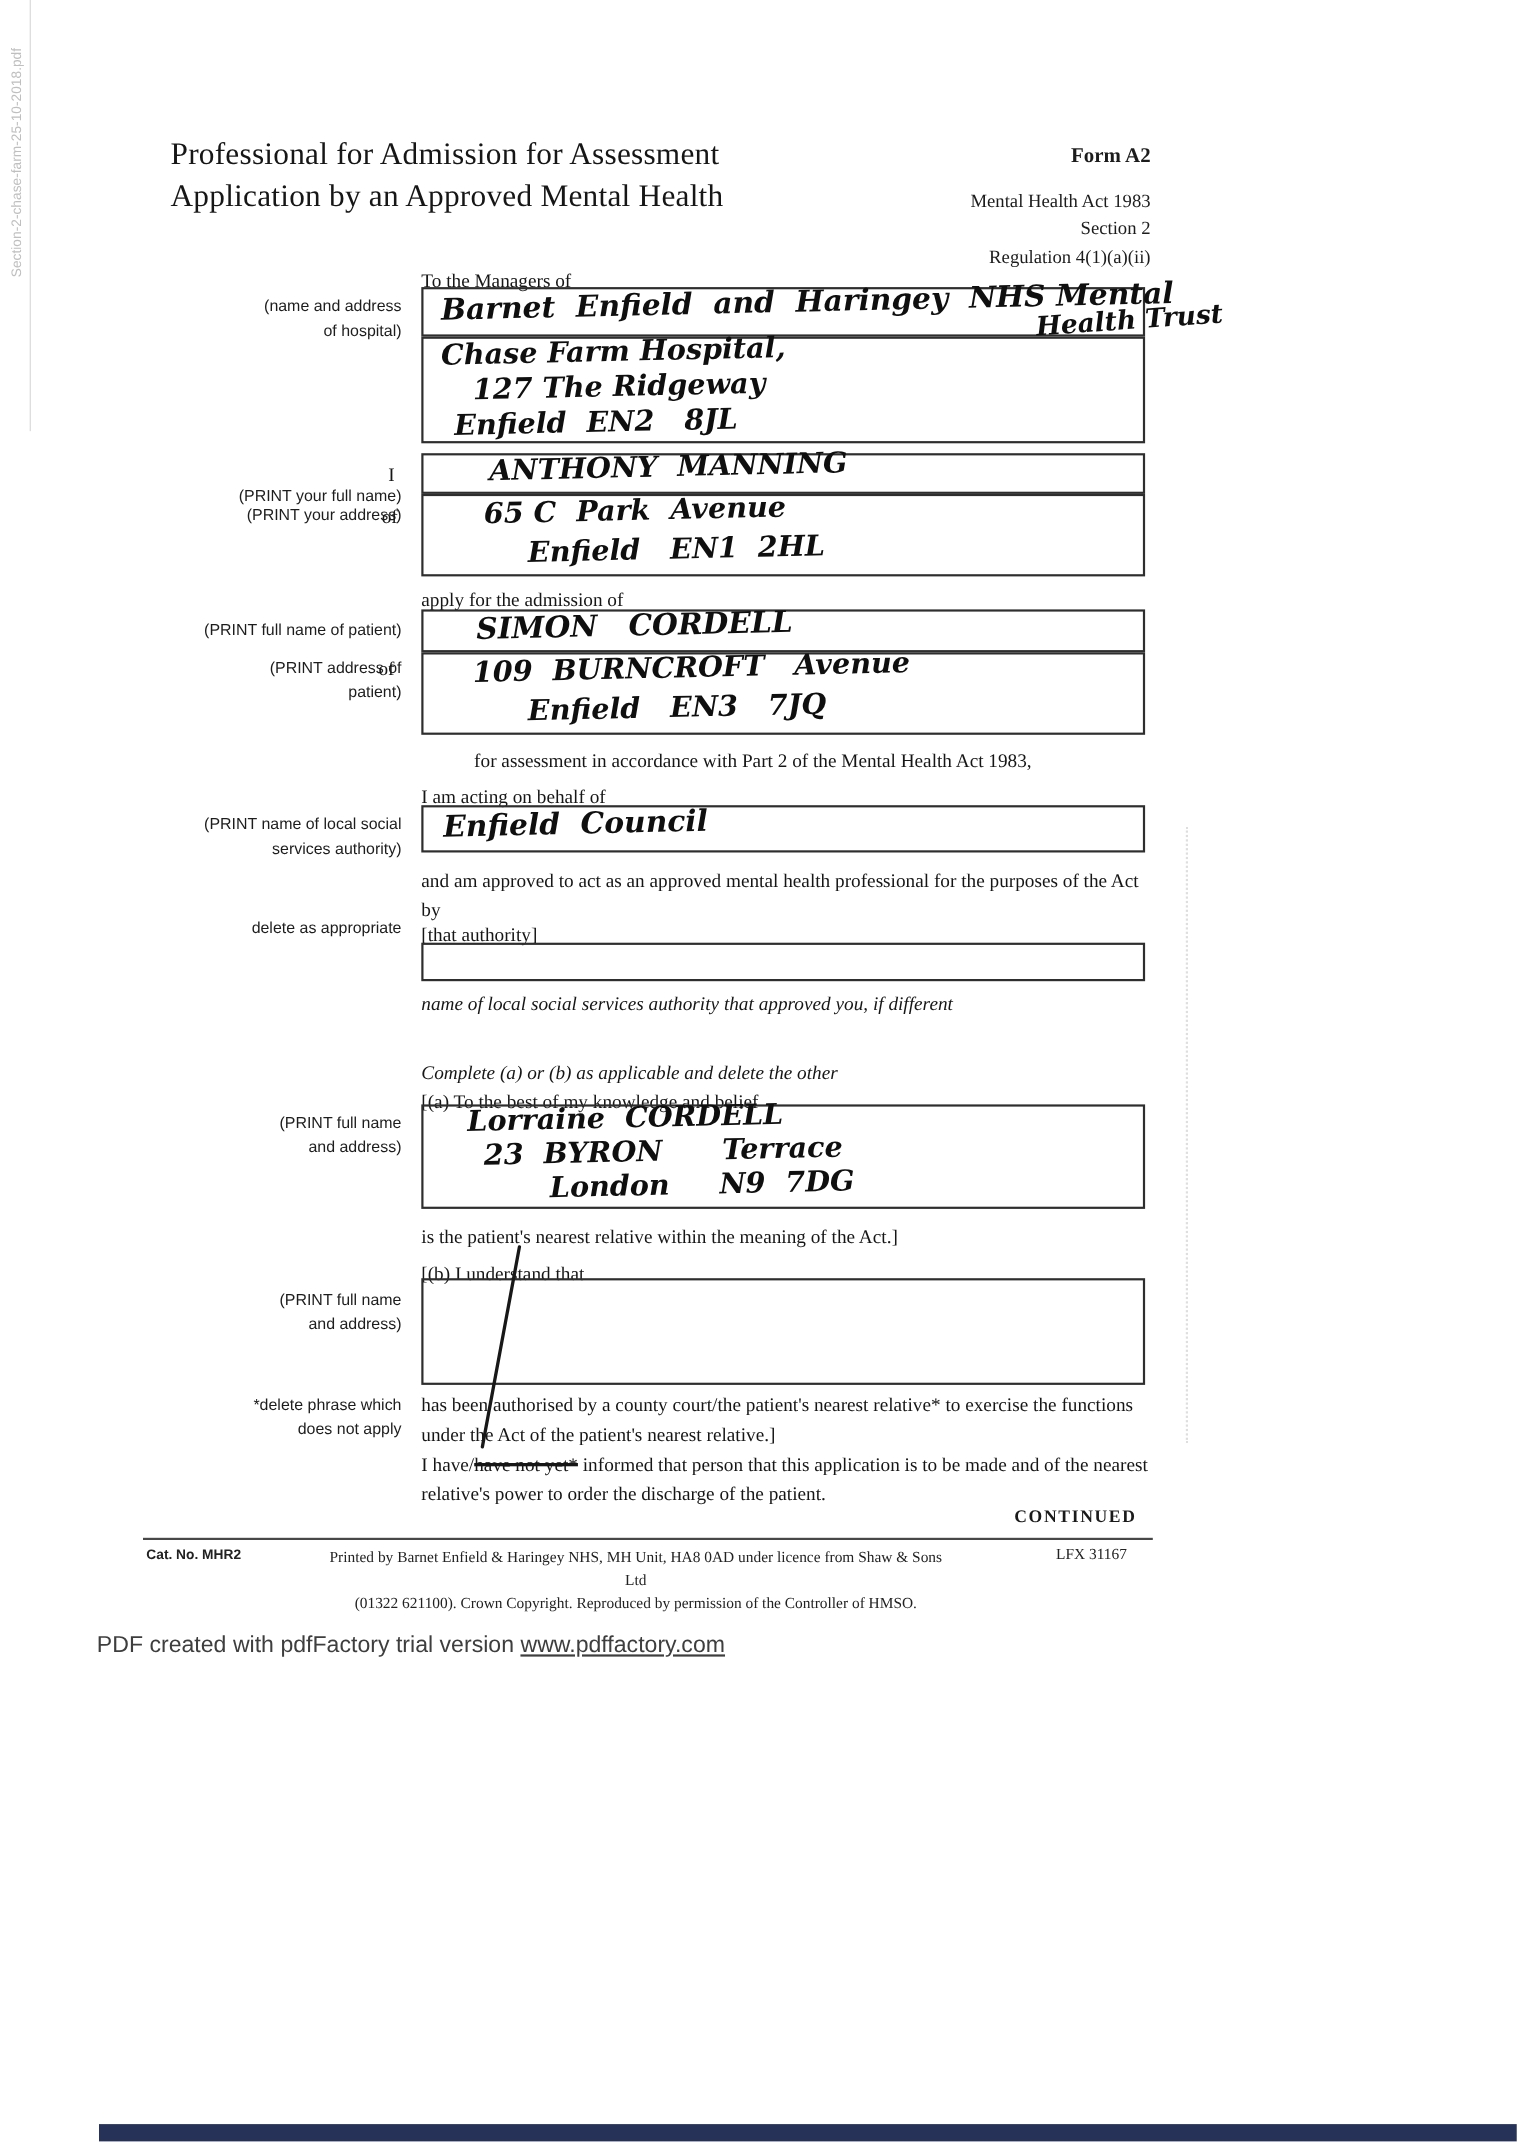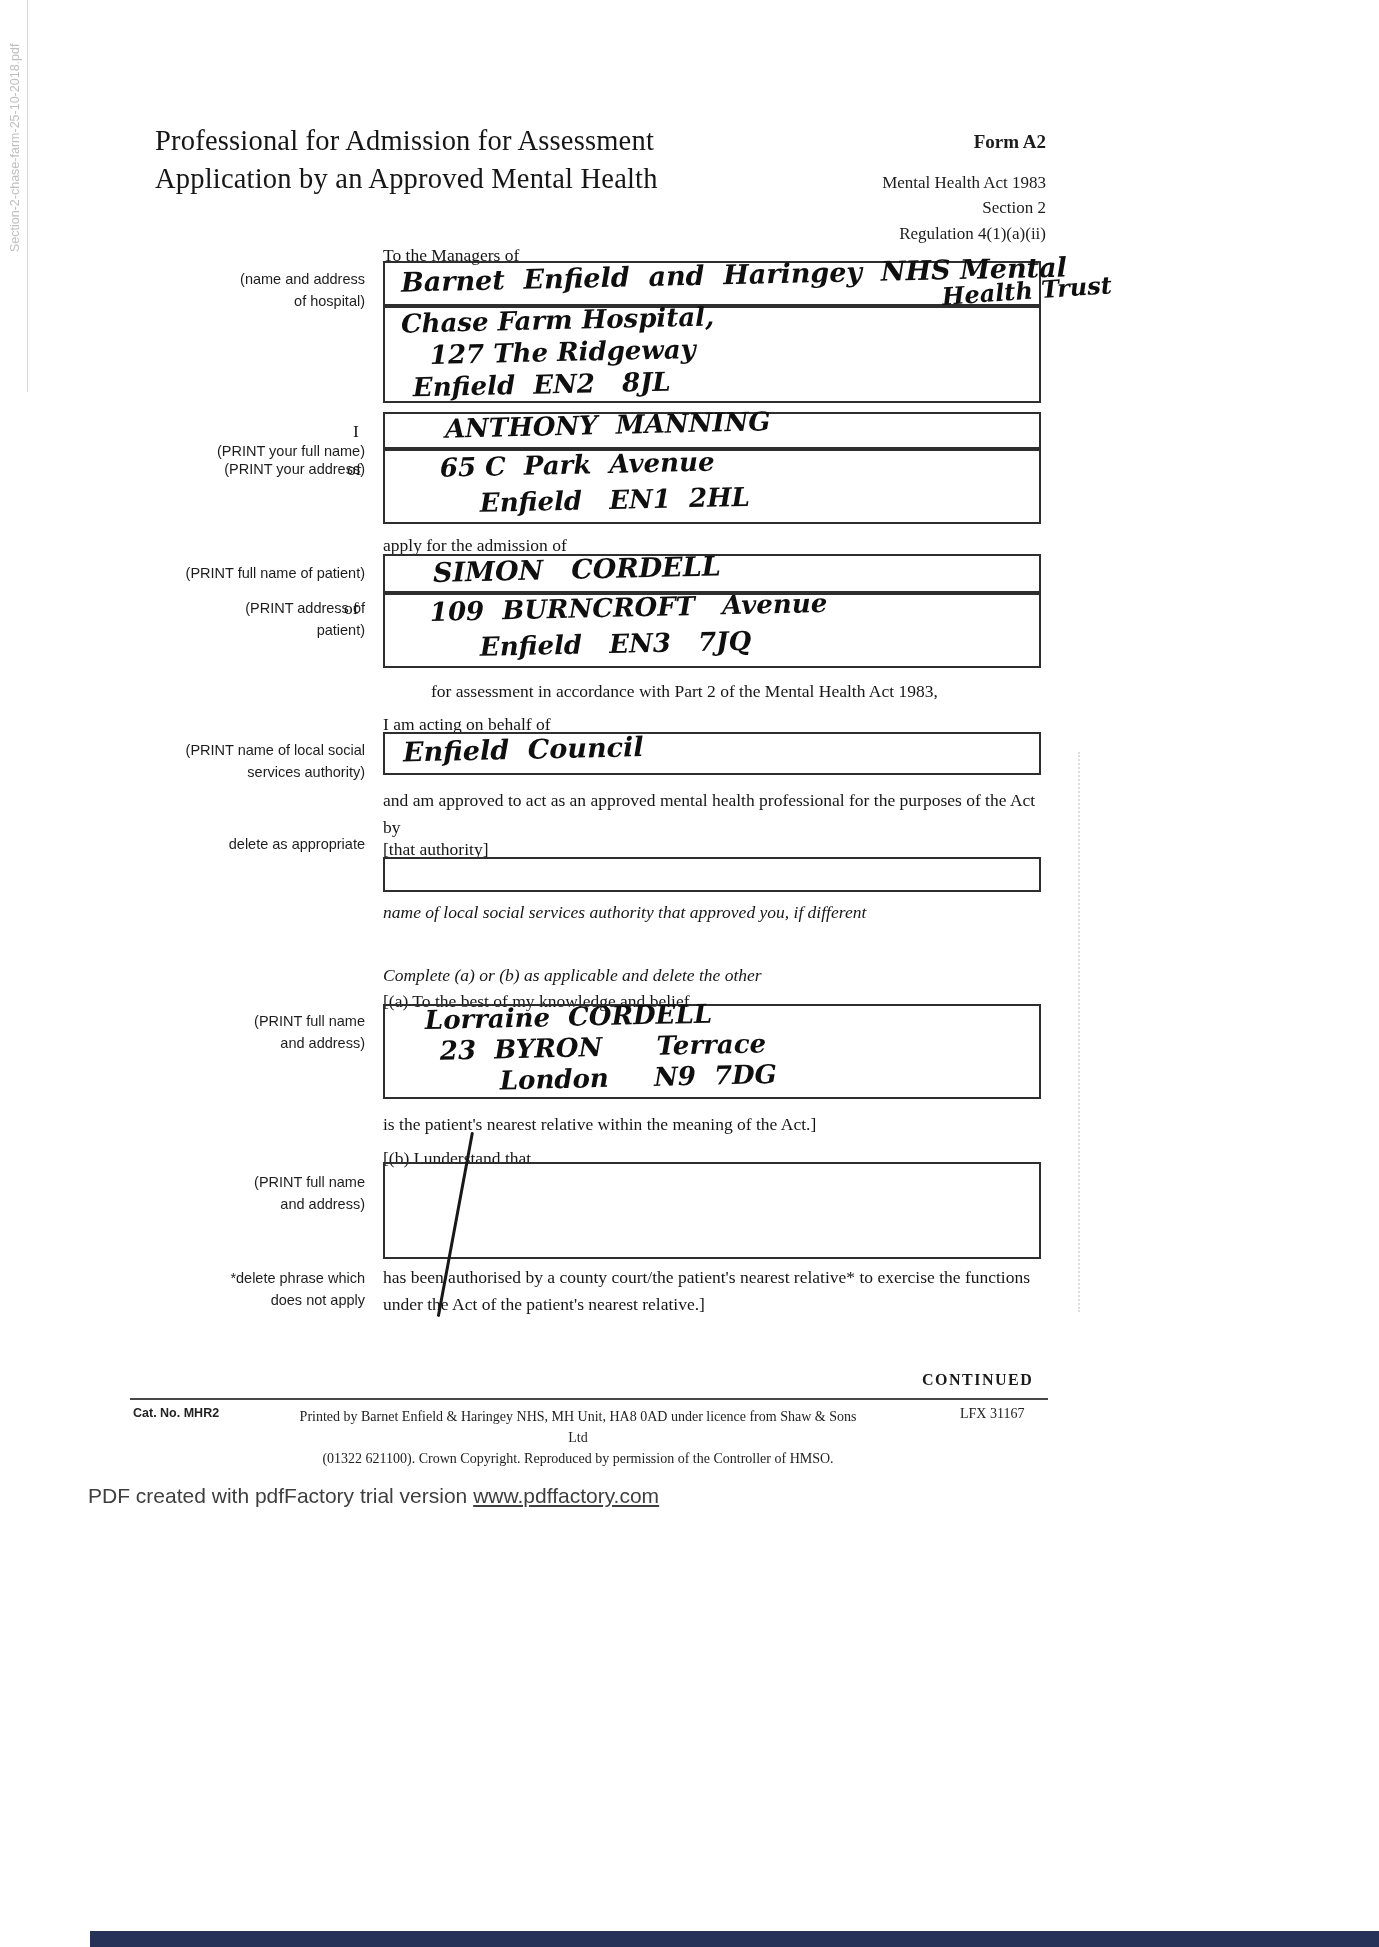--- a/index.html
+++ b/index.html
@@ -182,20 +182,21 @@
   </div>
   <div class="box box-e2"></div>
   <div class="pen-stroke"></div>
 
   <div class="lbl lbl-delete-phrase">
     <div>*delete phrase which</div>
     <div>does not apply</div>
   </div>
   <div class="para authorised-line">has been authorised by a county court/the patient's nearest relative* to exercise the functions under the Act of the patient's nearest relative.]</div>
 
+  <div class="para informed-line"><span>I have/</span><span class="struck">have not yet*</span><span> informed that person that this application is to be made and of the nearest relative's power to order the discharge of the patient.</span></div>
 
   <div class="continued">CONTINUED</div>
 
   <div class="footer-rule"></div>
   <div class="footer footer-cat">Cat. No. MHR2</div>
   <div class="footer footer-printed">
     <div>Printed by Barnet Enfield &amp; Haringey NHS, MH Unit, HA8 0AD under licence from Shaw &amp; Sons Ltd</div>
     <div>(01322 621100). Crown Copyright. Reproduced by permission of the Controller of HMSO.</div>
   </div>
   <div class="footer footer-code">LFX 31167</div>

